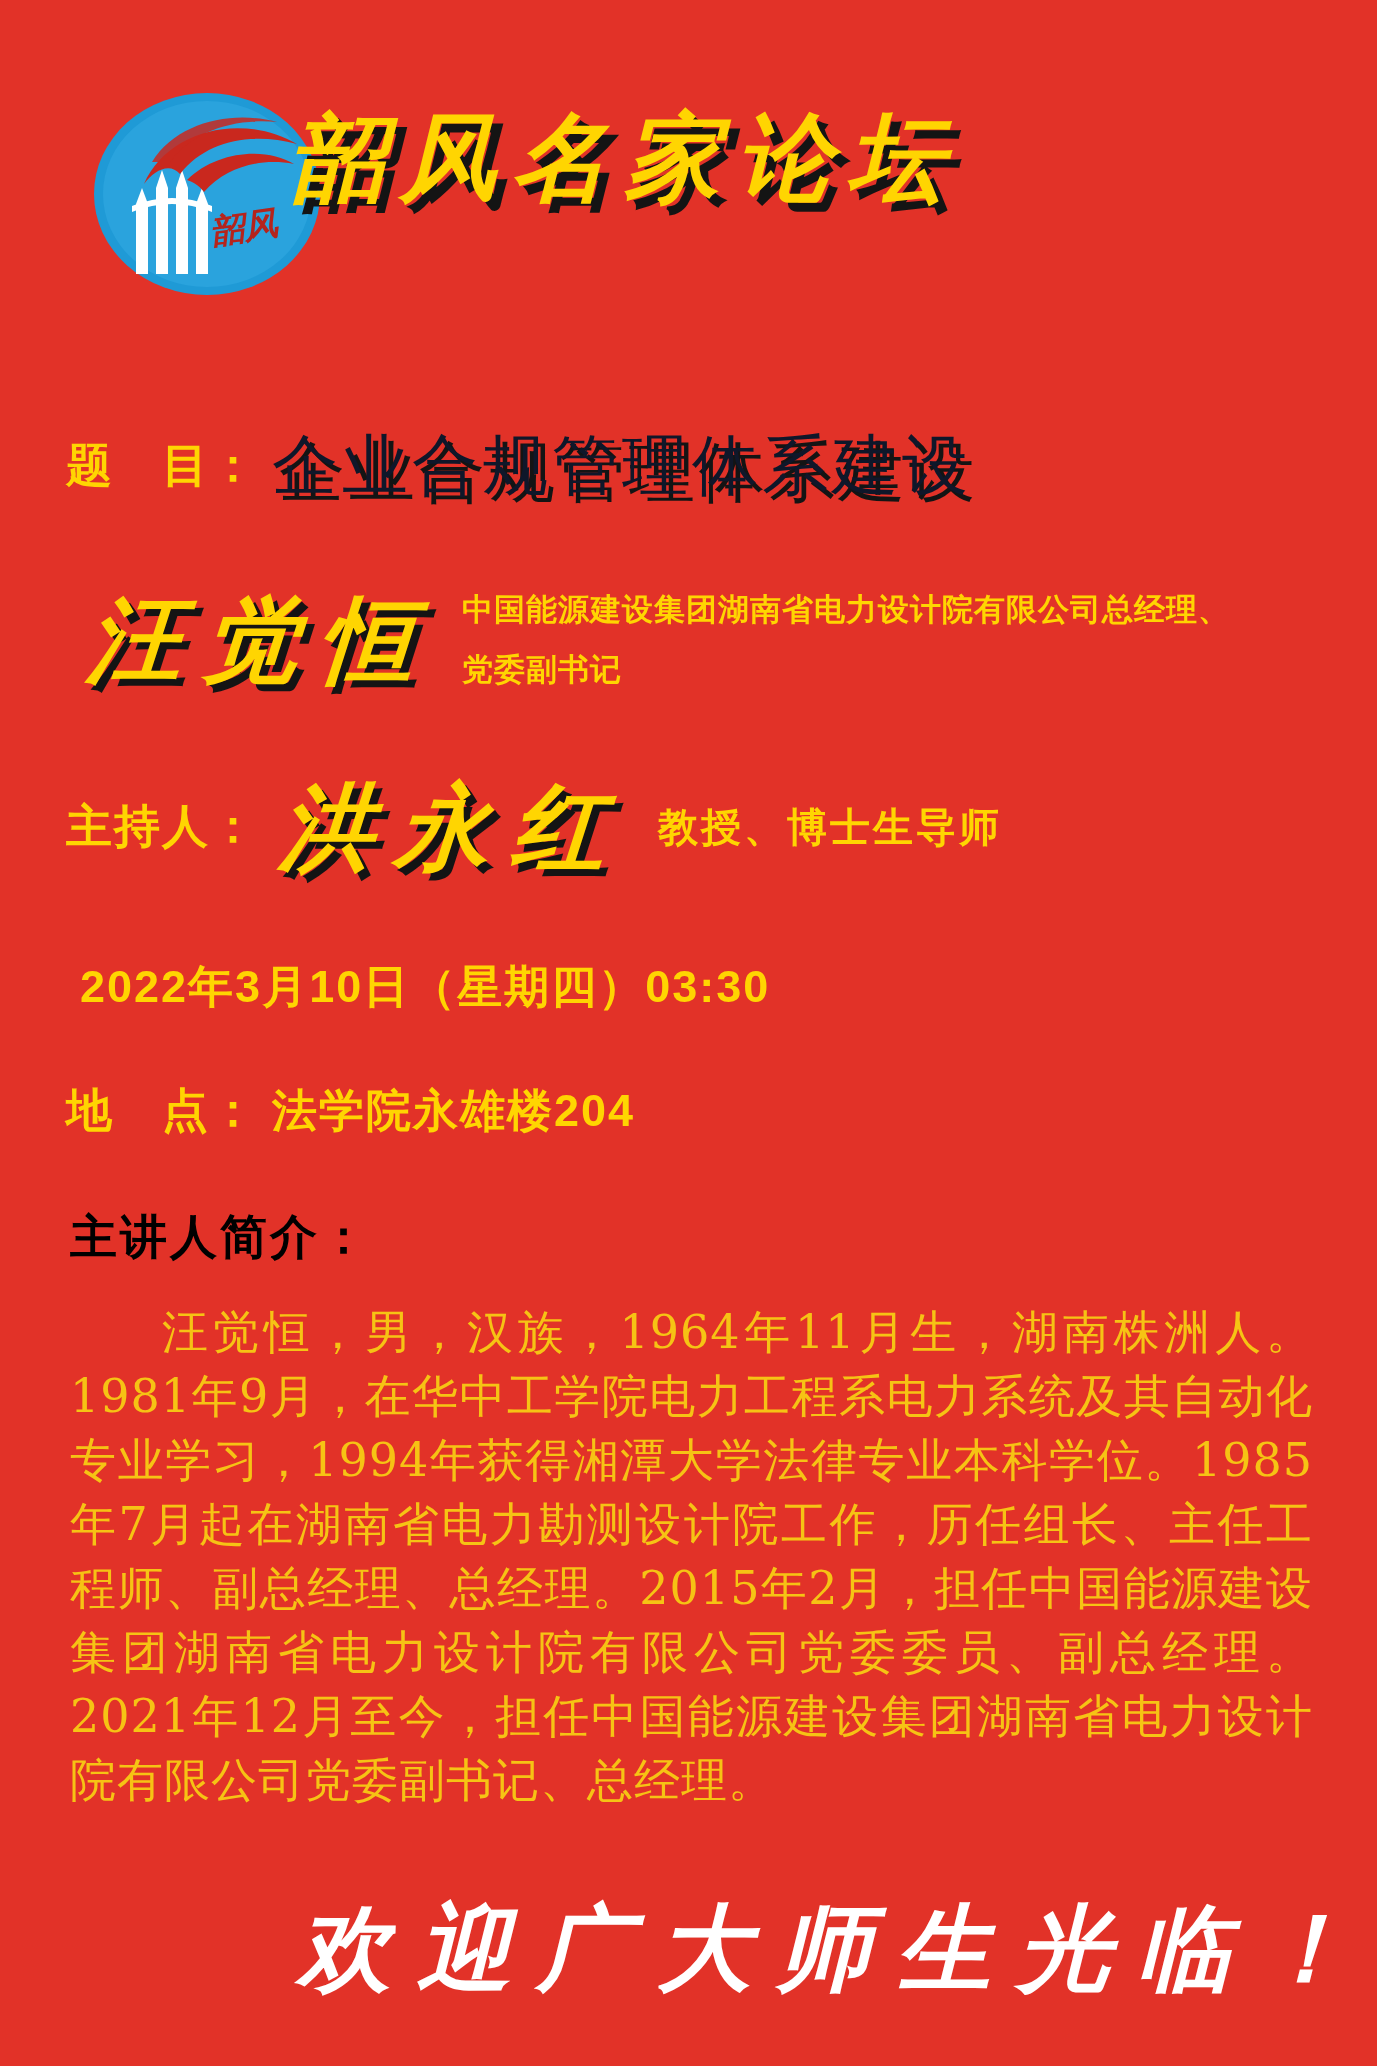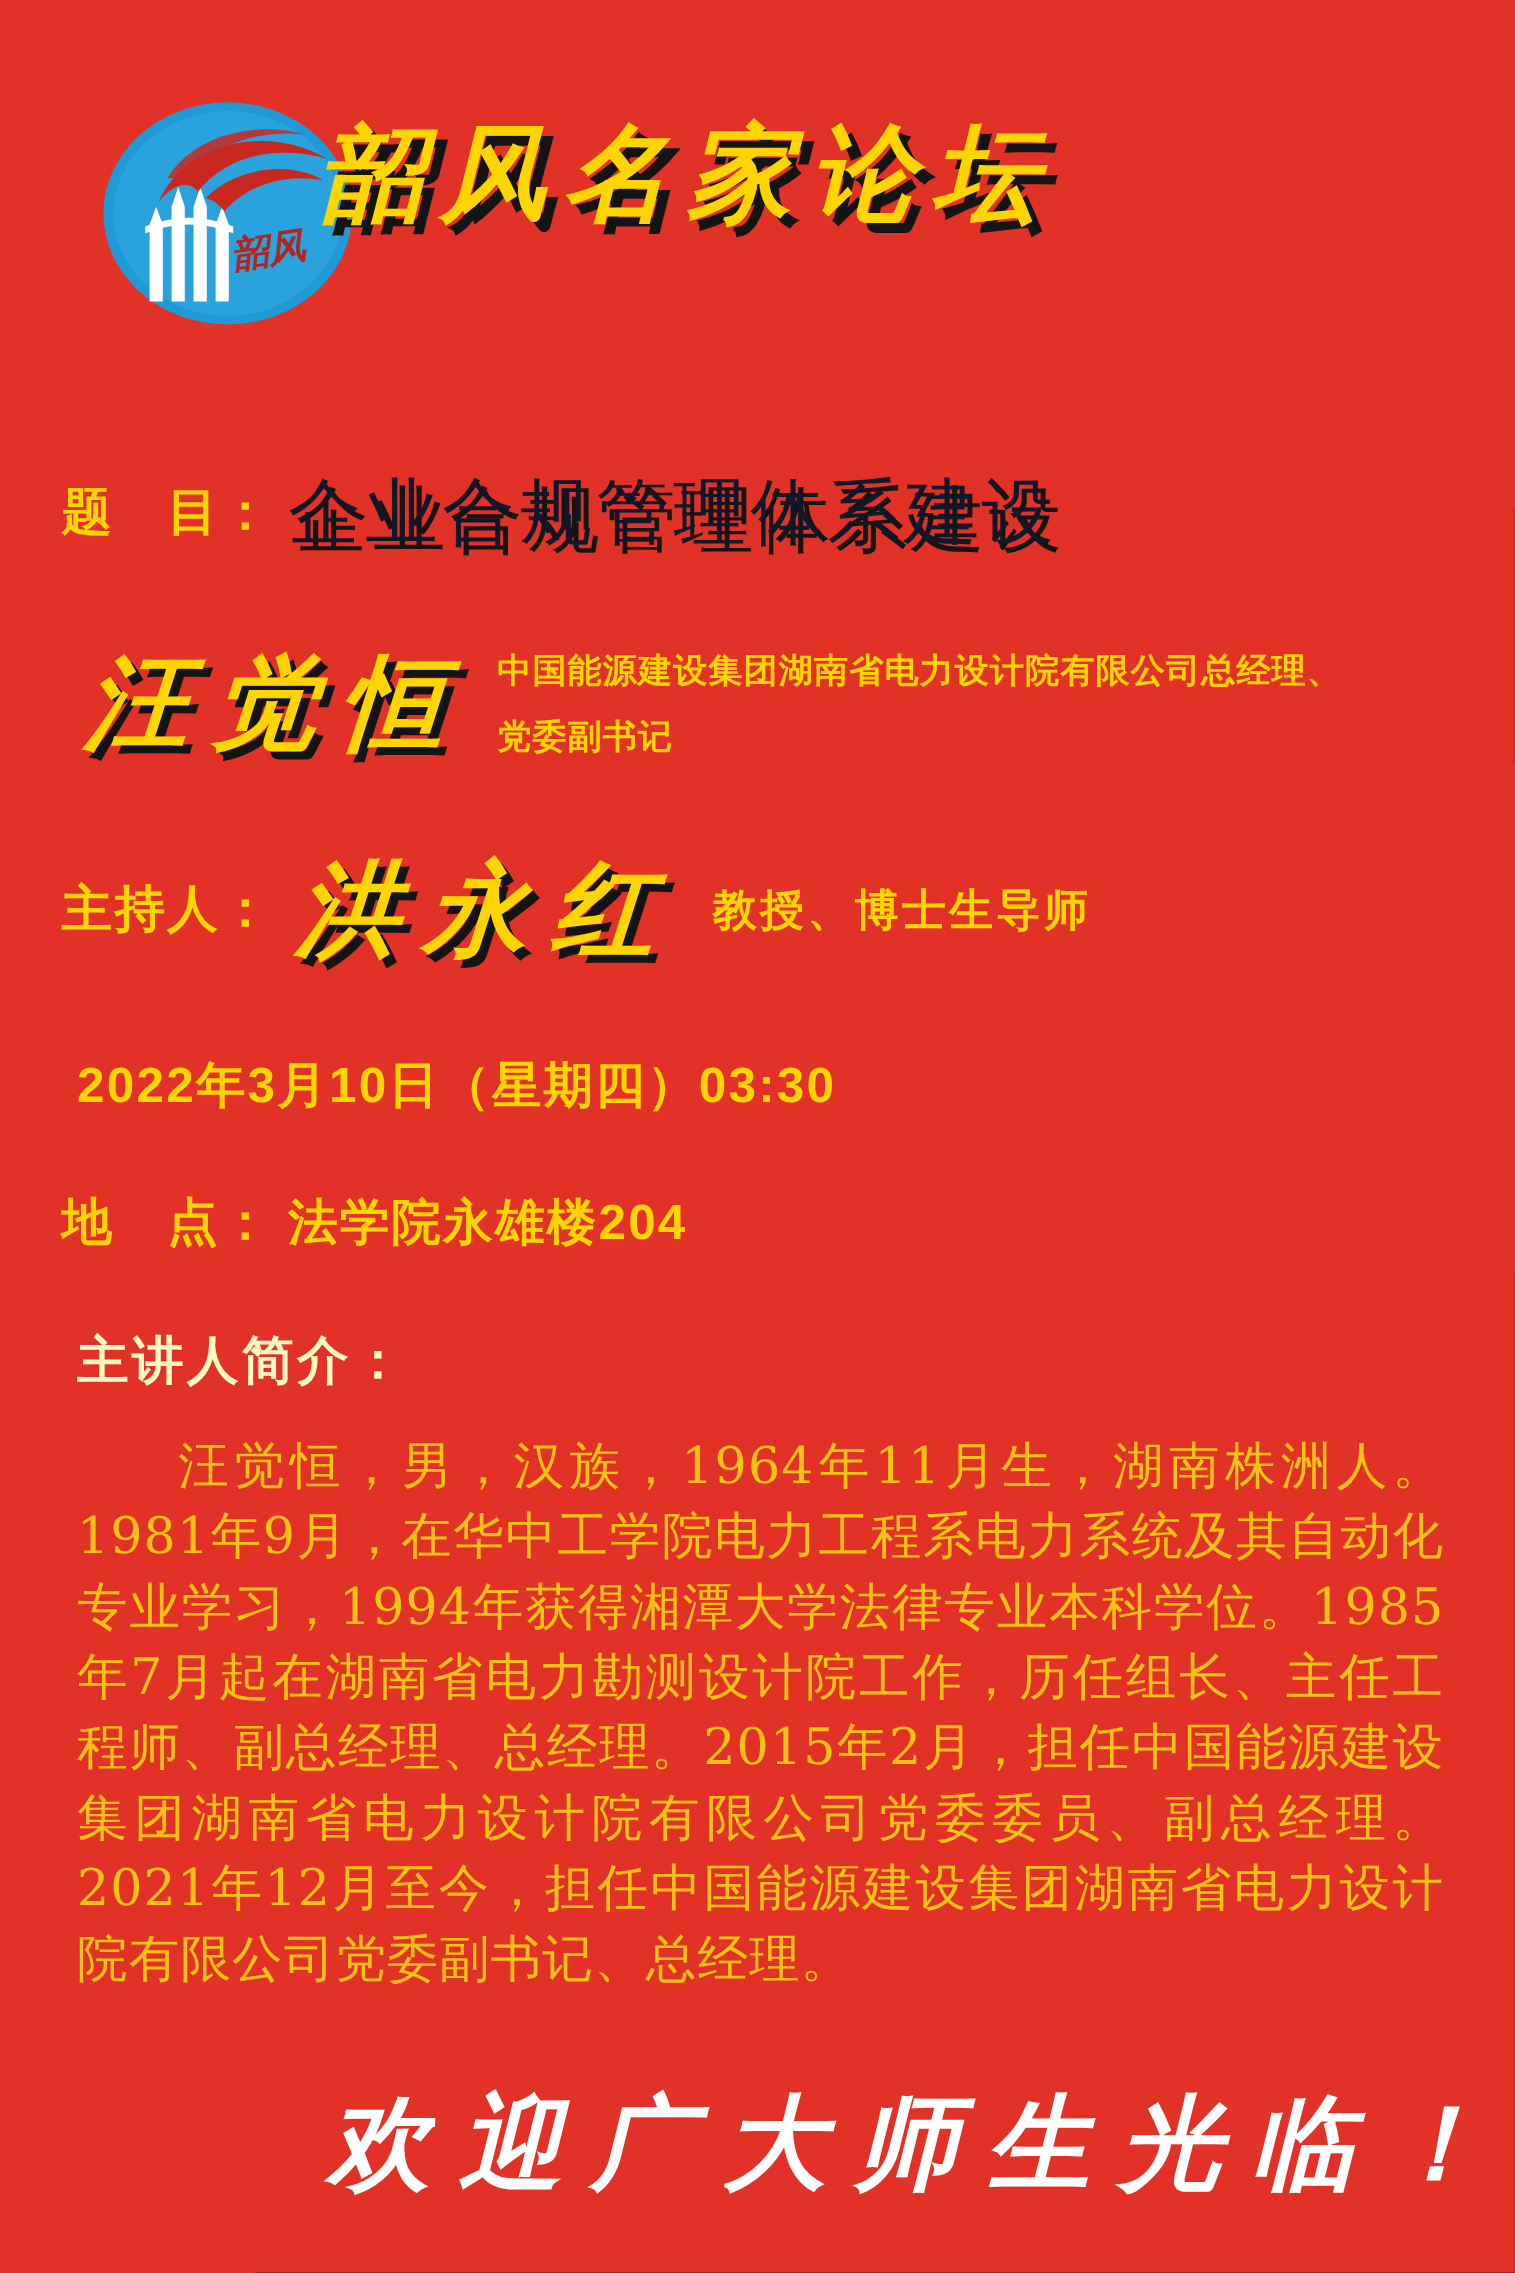--- a/index.html
+++ b/index.html
@@ -17,21 +17,21 @@
   .main-title{
     left:288px;top:96px;width:1020px;
     font-family:"DejaVu Serif","Liberation Serif",serif;
     font-weight:bold;font-style:italic;
     font-size:96px;letter-spacing:16px;line-height:1.3;
     color:#ffd501;
     text-shadow:9px 9px 0 #141414;
     white-space:nowrap;
   }
   
-  .row{display:flex;align-items:center;left:56px;justify-content:flex-end;}
+  .row{display:flex;align-items:center;left:66px;justify-content:flex-end;}
   .lbl{
     font-weight:bold;color:#ffd501;white-space:nowrap;
     font-size:46px;letter-spacing:2px;
   }
   .topic-row{top:418px;height:96px;}
   .topic-value{
     margin-left:14px;
     font-weight:normal;color:#0f172a;
     font-size:66px;letter-spacing:4px;white-space:nowrap;
     text-shadow:7px 7px 0 #141414;
@@ -60,21 +60,21 @@
   }
   .time-row{top:952px;height:70px;}
   .venue-row{top:1076px;height:70px;}
   .plain-value{
     margin-left:14px;
     font-weight:bold;color:#ffd501;
     font-size:45px;letter-spacing:2px;white-space:nowrap;
   }
   .bio-heading{
     left:70px;top:1206px;
-    font-weight:bold;color:#fef9c3;
+    font-weight:bold;color:#000000;
     font-size:47px;letter-spacing:3px;text-align:right;
   }
   .bio-paragraph{
     left:70px;top:1300px;width:1243px;
     font-family:"DejaVu Serif","Liberation Serif",serif;
     color:#f6c314;
     font-size:46px;line-height:64px;letter-spacing:1px;
     text-align:justify;text-indent:2em;
   }
   .welcome{

